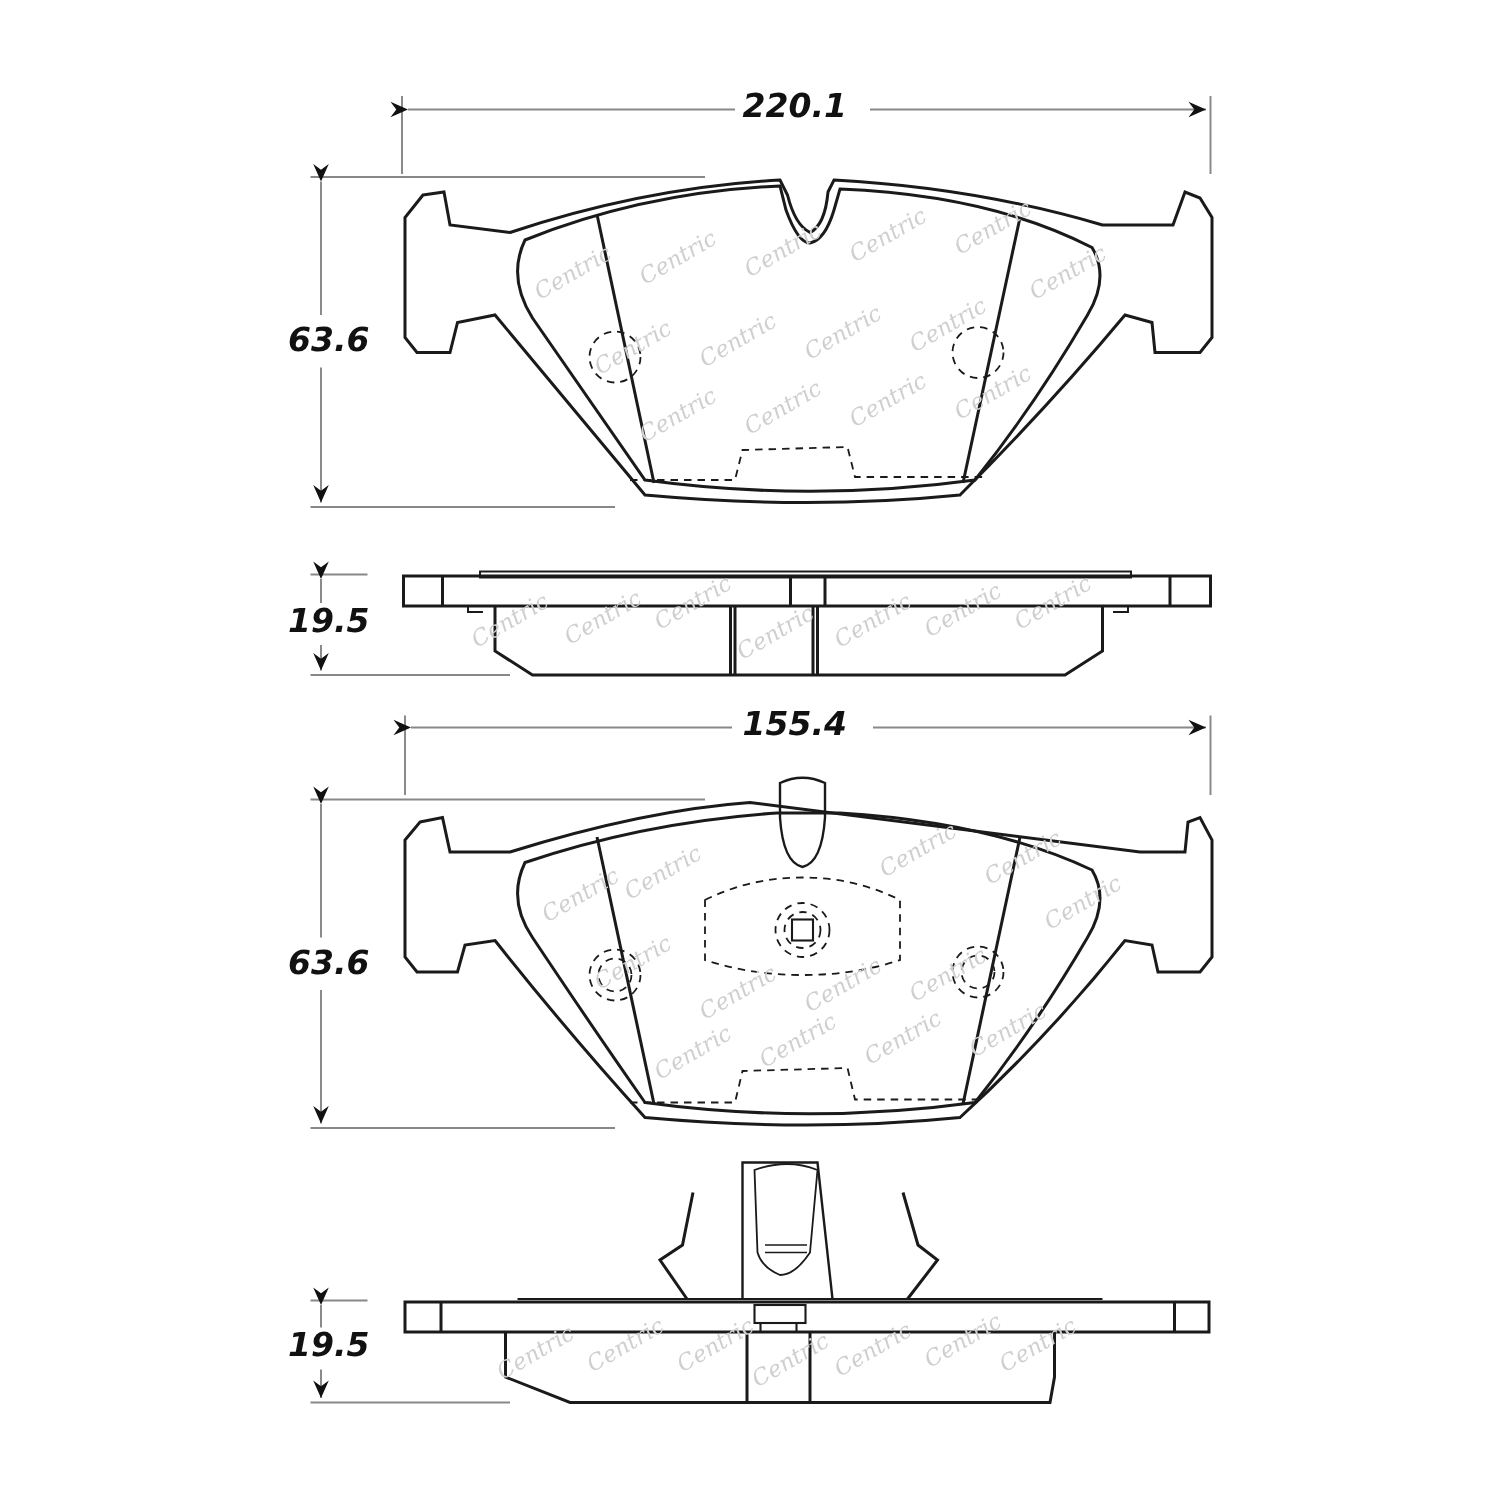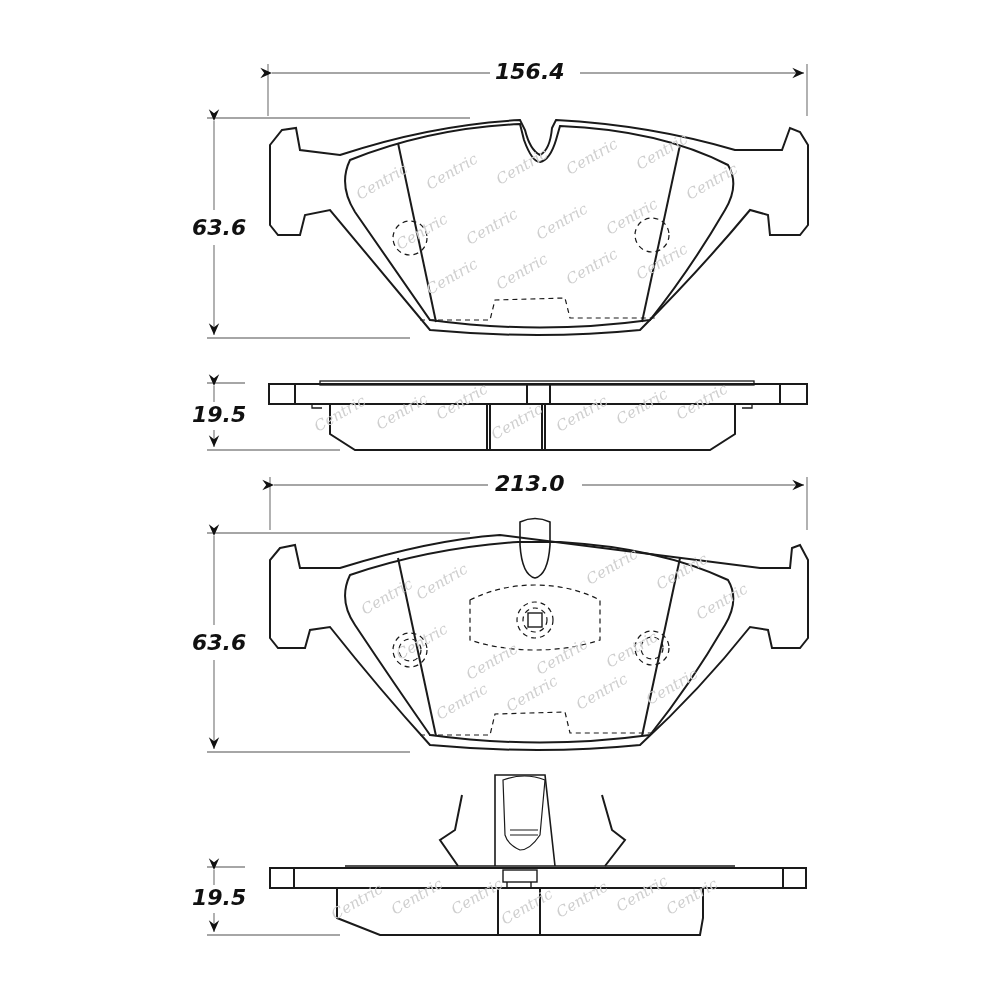--- a/index.html
+++ b/index.html
@@ -168,18 +168,18 @@
     <text class="wm" x="335" y="920" transform="rotate(-30 335 920)">Centric</text>
     <text class="wm" x="395" y="915" transform="rotate(-30 395 915)">Centric</text>
     <text class="wm" x="455" y="915" transform="rotate(-30 455 915)">Centric</text>
     <text class="wm" x="505" y="925" transform="rotate(-30 505 925)">Centric</text>
     <text class="wm" x="560" y="918" transform="rotate(-30 560 918)">Centric</text>
     <text class="wm" x="620" y="912" transform="rotate(-30 620 912)">Centric</text>
     <text class="wm" x="670" y="915" transform="rotate(-30 670 915)">Centric</text>
   </g>
 </svg>
 
-<div class="dim-label" style="left:491px;top:60px;">156.4</div>
+<div class="dim-label" style="left:491px;top:60px;">220.1</div>
 <div class="dim-label" style="left:188px;top:216px;">63.6</div>
 <div class="dim-label" style="left:188px;top:403px;">19.5</div>
-<div class="dim-label" style="left:491px;top:472px;">213.0</div>
+<div class="dim-label" style="left:491px;top:472px;">155.4</div>
 <div class="dim-label" style="left:188px;top:631px;">63.6</div>
 <div class="dim-label" style="left:188px;top:886px;">19.5</div>
 
 </body></html>

